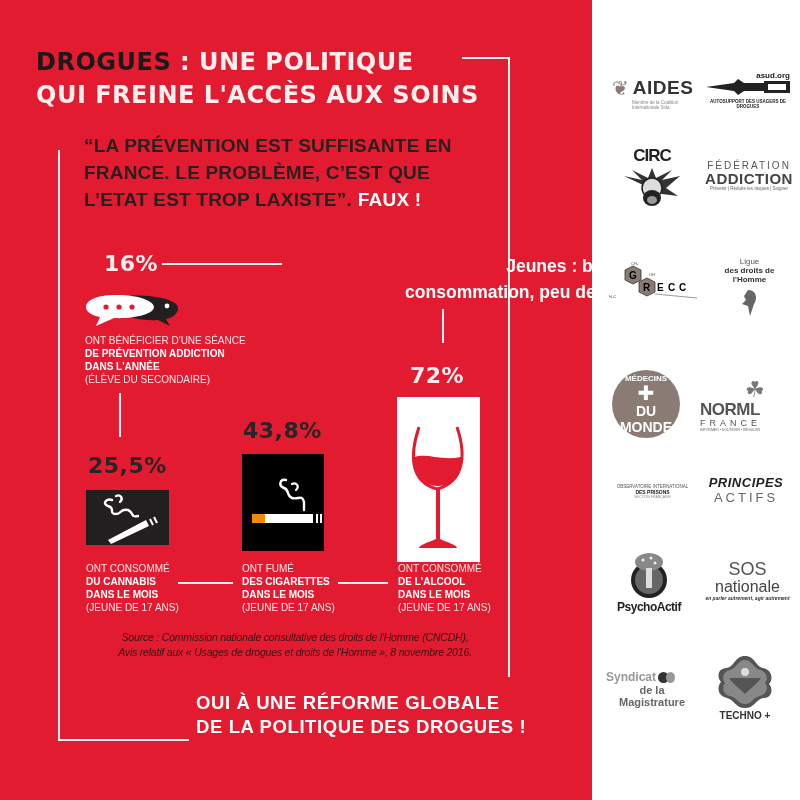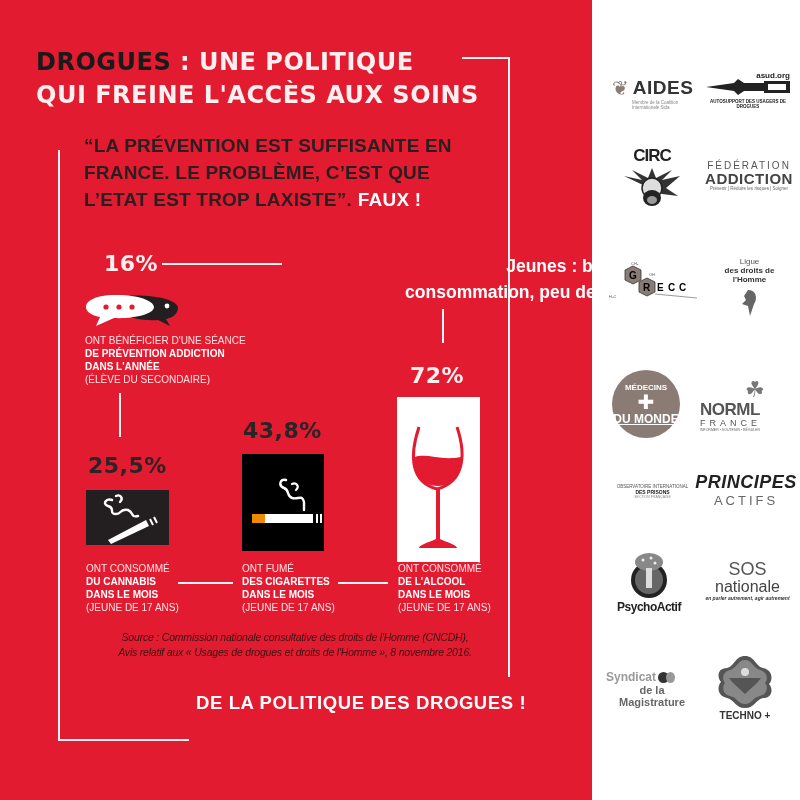--- a/index.html
+++ b/index.html
@@ -143,20 +143,21 @@
   <b>DANS LE MOIS</b>
   <span>(JEUNE DE 17 ANS)</span>
 </div>
 
 <div class="source">
   <div>Source : Commission nationale consultative des droits de l'Homme (CNCDH),</div>
   <div>Avis relatif aux « Usages de drogues et droits de l'Homme », 8 novembre 2016.</div>
 </div>
 
 <div class="cta">
+  <span class="light">OUI À UNE RÉFORME GLOBALE</span>
   <span class="light">DE LA POLITIQUE DES DROGUES !</span>
 </div>
 
 <div class="logo" style="left:612px; top:72px; width:80px; height:42px; flex-direction:column; align-items:flex-start;">
   <div style="display:flex; align-items:center;">
     <span style="font-size:20px; color:#8a7b74; margin-right:4px;">❦</span>
     <span class="logo-text" style="font-size:19px; color:#333; font-weight:bold; letter-spacing:0.5px;">AIDES</span>
   </div>
   <span class="logo-text" style="font-size:4.5px; color:#888; margin-left:20px; width:50px; text-align:left;">Membre de la Coalition Internationale Sida</span>
 </div>
@@ -208,38 +209,38 @@
   <span class="logo-text" style="font-size:8px; color:#555;">Ligue</span>
   <span class="logo-text" style="font-size:8px; color:#333; font-weight:bold; width:60px; line-height:9px;">des droits de l'Homme</span>
   <svg width="20" height="30" viewBox="0 0 20 30" style="margin-top:4px;">
     <path d="M8 2 C16 2 18 10 14 16 L10 28 L8 18 L2 16 L6 12 L4 8 Z" fill="#666"></path>
   </svg>
 </div>
 
 <div class="logo" style="left:612px; top:370px; width:68px; height:68px; border-radius:50%; background:#8a7b74; flex-direction:column;">
   <span class="logo-text" style="font-size:8px; color:#fff; font-weight:bold;">MÉDECINS</span>
   <span style="font-size:20px; color:#fff; line-height:20px;">✚</span>
-  <span class="logo-text" style="font-size:12px; color:#fff; font-weight:bold;text-decoration:underline;">DU MONDE</span>
+  <span class="logo-text" style="font-size:14px; color:#fff; font-weight:bold;">DU MONDE</span>
 </div>
 
 <div class="logo" style="left:700px; top:370px; width:92px; height:70px; flex-direction:column; align-items:flex-start;">
   <span style="font-size:22px; color:#777; margin-left:45px; line-height:22px;">☘</span>
   <span class="logo-text" style="font-size:17px; color:#555; font-weight:bold; letter-spacing:-0.5px; line-height:17px;">NORML</span>
   <span class="logo-text" style="font-size:9px; color:#555; letter-spacing:4px;">FRANCE</span>
   <span class="logo-text" style="font-size:3.5px; color:#666;">INFORMER • SOUTENIR • RÉGULER</span>
 </div>
 
 <div class="logo" style="left:615px; top:476px; width:75px; height:30px; flex-direction:column;">
   <span class="logo-text" style="font-size:4.5px; color:#555;">OBSERVATOIRE INTERNATIONAL</span>
   <span class="logo-text" style="font-size:5px; color:#222; font-weight:bold;">DES PRISONS</span>
   <span class="logo-text" style="font-size:3.5px; color:#888;">SECTION FRANÇAISE</span>
 </div>
 
 <div class="logo" style="left:700px; top:470px; width:92px; height:40px; flex-direction:column;">
-  <span class="logo-text" style="font-size:18px; color:#222; font-style:italic; font-weight:bold; letter-spacing:0.5px;">PRINCIPES</span>
+  <span class="logo-text" style="font-size:13px; color:#222; font-style:italic; font-weight:bold; letter-spacing:0.5px;">PRINCIPES</span>
   <span class="logo-text" style="font-size:13px; color:#666; letter-spacing:3px;">ACTIFS</span>
 </div>
 
 <div class="logo" style="left:605px; top:545px; width:88px; height:75px; flex-direction:column;">
   <svg width="40" height="48" viewBox="0 0 40 48">
     <circle cx="20" cy="28" r="18" fill="#222"></circle>
     <circle cx="20" cy="28" r="14" fill="#666"></circle>
     <ellipse cx="20" cy="10" rx="14" ry="9" fill="#888"></ellipse>
     <circle cx="14" cy="8" r="1.5" fill="#eee"></circle>
     <circle cx="22" cy="6" r="1.5" fill="#eee"></circle>

